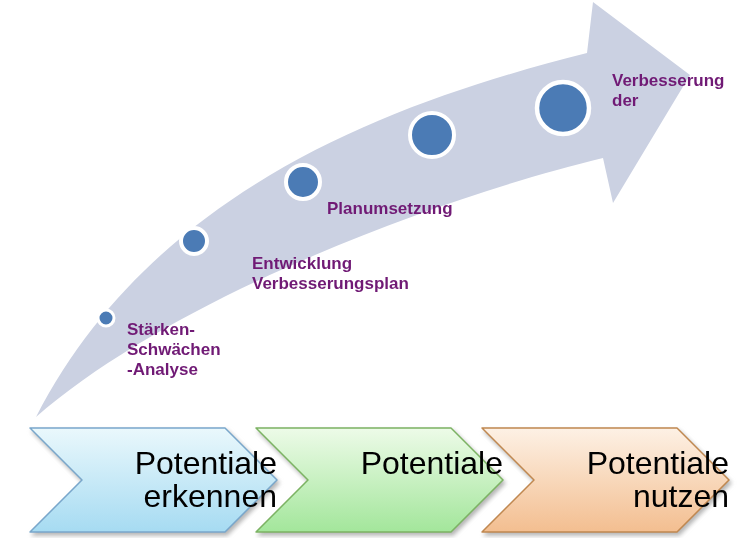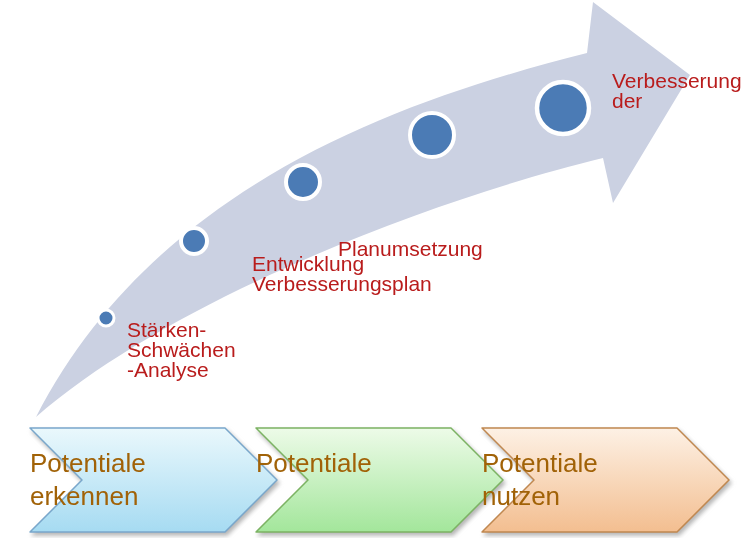--- a/index.html
+++ b/index.html
@@ -27,34 +27,34 @@
   }
   .chev {
     stroke-width: 1.5;
     stroke-linejoin: round;
   }
   .dot {
     stroke: #ffffff;
   }
   .ms-label {
     position: absolute;
-    color: #b91c1c;
-    font-size: 21px;
-    font-weight: normal;
+    color: #701a75;
+    font-size: 17px;
+    font-weight: bold;
     line-height: 20px;
     white-space: nowrap;
   }
   .ms-line { display: block; }
   .phase-label {
     position: absolute;
     top: 447px;
     width: 247px;
-    text-align: left;
-    color: #a16207;
-    font-size: 26px;
+    text-align: right;
+    color: #000000;
+    font-size: 32px;
     font-weight: normal;
     line-height: 33px;
   }
   .phase-line { display: block; }
 </style>
 </head>
 <body>
 
 <div id="stage">
 
@@ -104,21 +104,21 @@
     <span class="ms-line">Stärken-</span>
     <span class="ms-line">Schwächen</span>
     <span class="ms-line">-Analyse</span>
   </div>
 
   <div class="ms-label" style="left:213px; top:254px;margin-left:39px;">
     <span class="ms-line">Entwicklung</span>
     <span class="ms-line">Verbesserungsplan</span>
   </div>
 
-  <div class="ms-label" style="left:338px; top:199px;margin-top:40px;">
+  <div class="ms-label" style="left:327px; top:199px;">
     <span class="ms-line">Planumsetzung</span>
   </div>
 
 
   <div class="ms-label" style="left:612px; top:71px;">
     <span class="ms-line">Verbesserung</span>
     <span class="ms-line">der</span>
   </div>
 
   <div class="phase-label" style="left:30px;">

